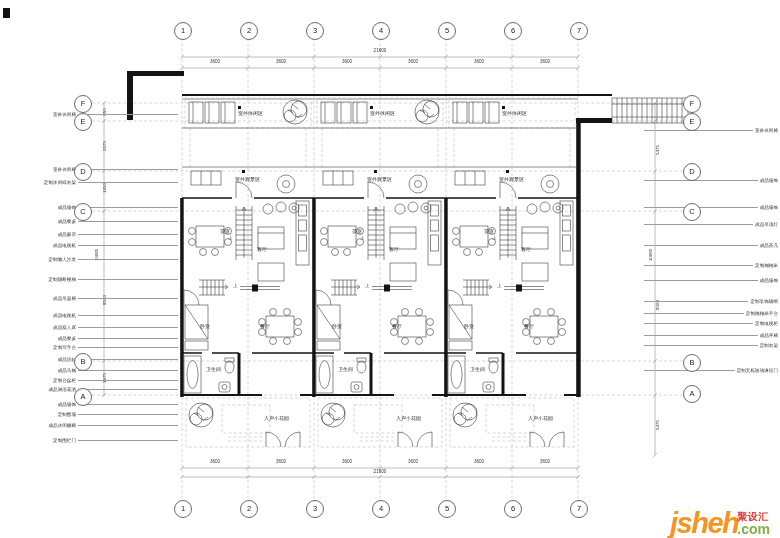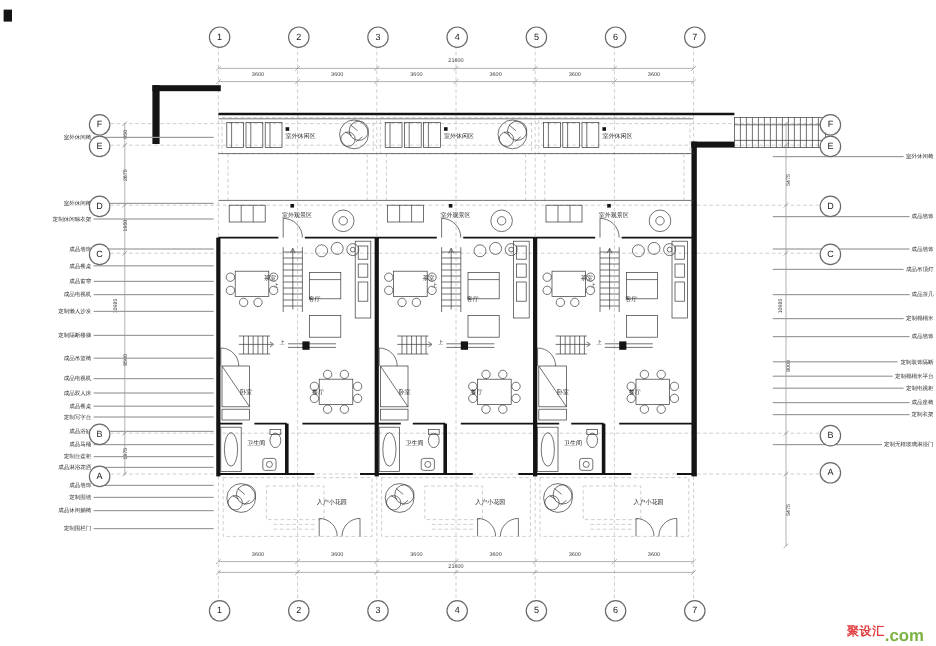--- a/index.html
+++ b/index.html
@@ -32,21 +32,21 @@
   .ann-row.right .ann-text{order:2;}
   .ann-line{flex:1;border-top:0.6px solid #9c9c9c;margin:0 2px;}
   .ann-row.right .ann-line{order:1;}
   
   .unit-labels{position:absolute;top:95px;width:132px;height:365px;z-index:3;}
   .unit-labels span{position:absolute;font-size:5px;color:#222;white-space:nowrap;}
   .unit-labels .up{font-size:4.4px;color:#333;}
   
   .watermark{position:absolute;right:10px;bottom:2px;display:flex;align-items:flex-end;z-index:5;}
   .wm-brand{font-style:italic;font-weight:bold;font-size:29px;color:#F7941E;letter-spacing:-1.5px;line-height:.9;}
-  .wm-right{display:flex;flex-direction:row;line-height:1;margin-left:-1px;}
+  .wm-right{display:flex;flex-direction:column;line-height:1;margin-left:-1px;}
   .wm-cn{color:#E03A3C;font-size:10px;font-weight:bold;letter-spacing:0.5px;}
   .wm-domain{color:#7CB342;font-weight:bold;font-size:14px;}
 </style>
 </head>
 <body>
 
 <div id="canvas">
 
   <svg width="780" height="538" viewBox="0 0 780 538">
     <defs>
@@ -434,19 +434,20 @@
     <span style="left:75px;top:151px">客厅</span>
     <span class="up" style="left:46px;top:140px">上</span>
     <span class="up" style="left:51px;top:188px">上</span>
     <span style="left:18px;top:228px">卧室</span>
     <span style="left:78px;top:228px">餐厅</span>
     <span style="left:24px;top:271px">卫生间</span>
     <span style="left:82px;top:320px">入户小花园</span>
   </div>
 
   <div class="watermark">
+    <span class="wm-brand">jsheh</span>
     <span class="wm-right">
       <span class="wm-cn">聚设汇</span>
       <span class="wm-domain">.com</span>
     </span>
   </div>
 
 </div>
 
 </body></html>

